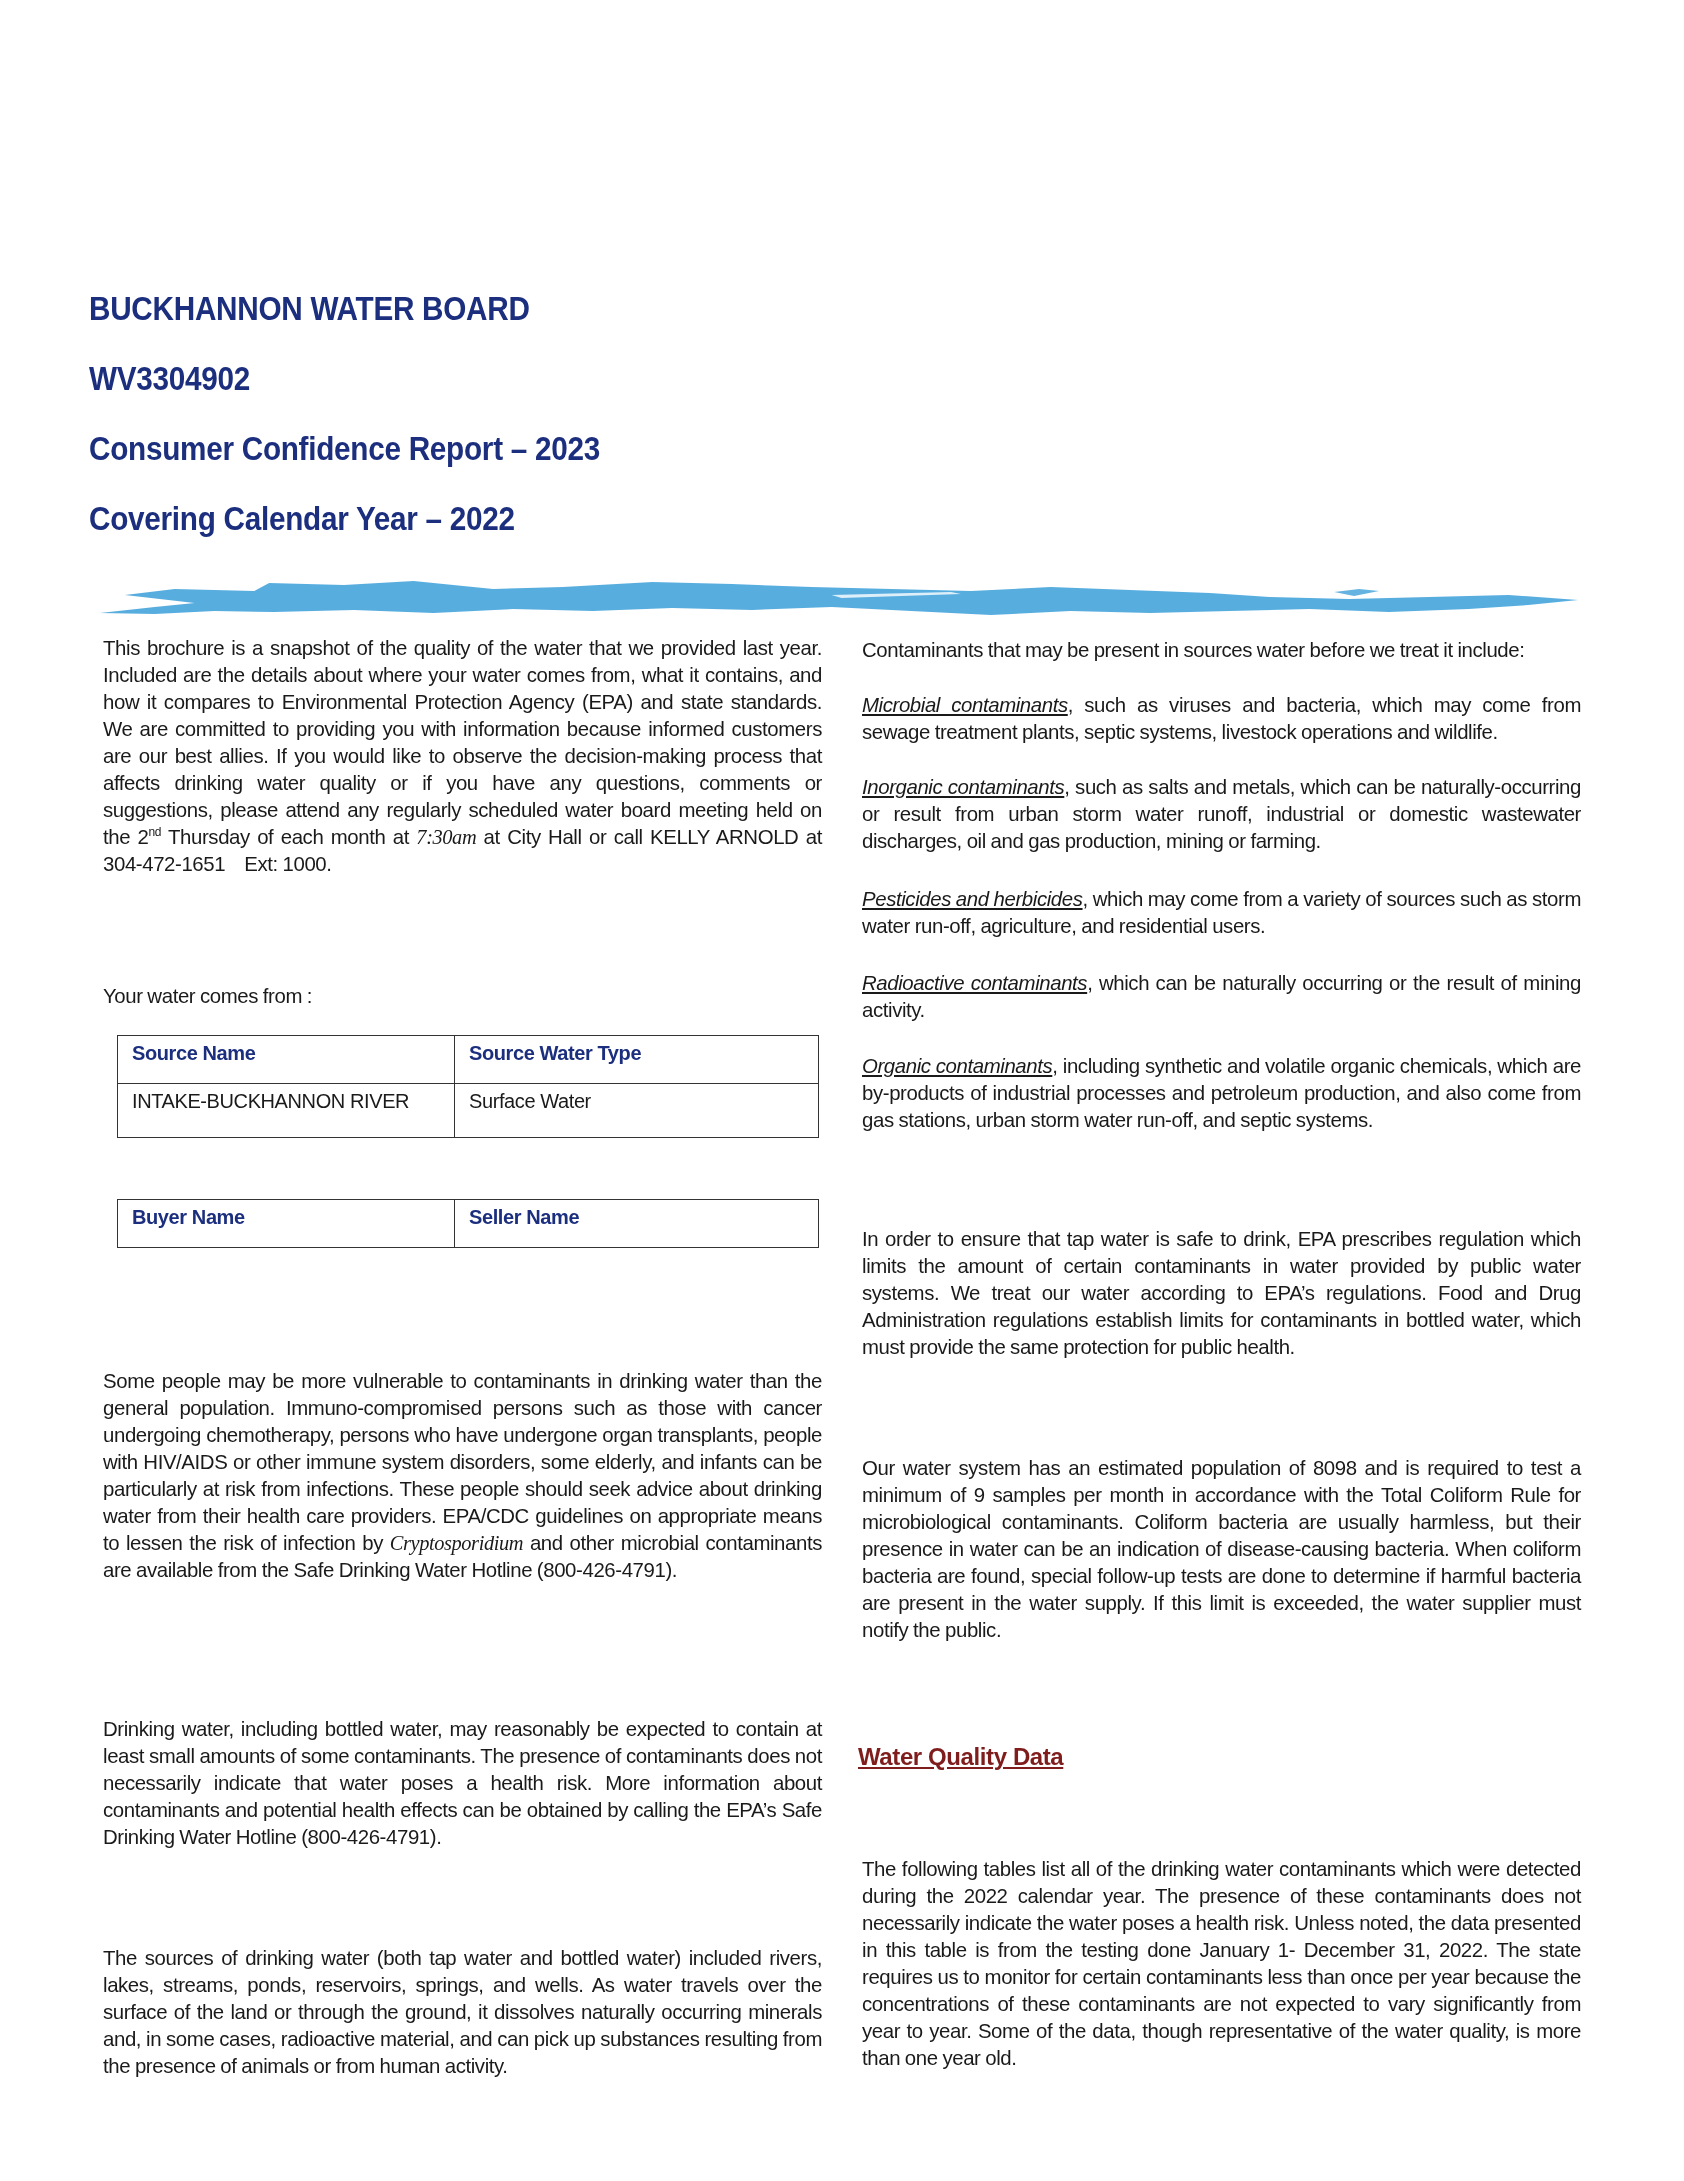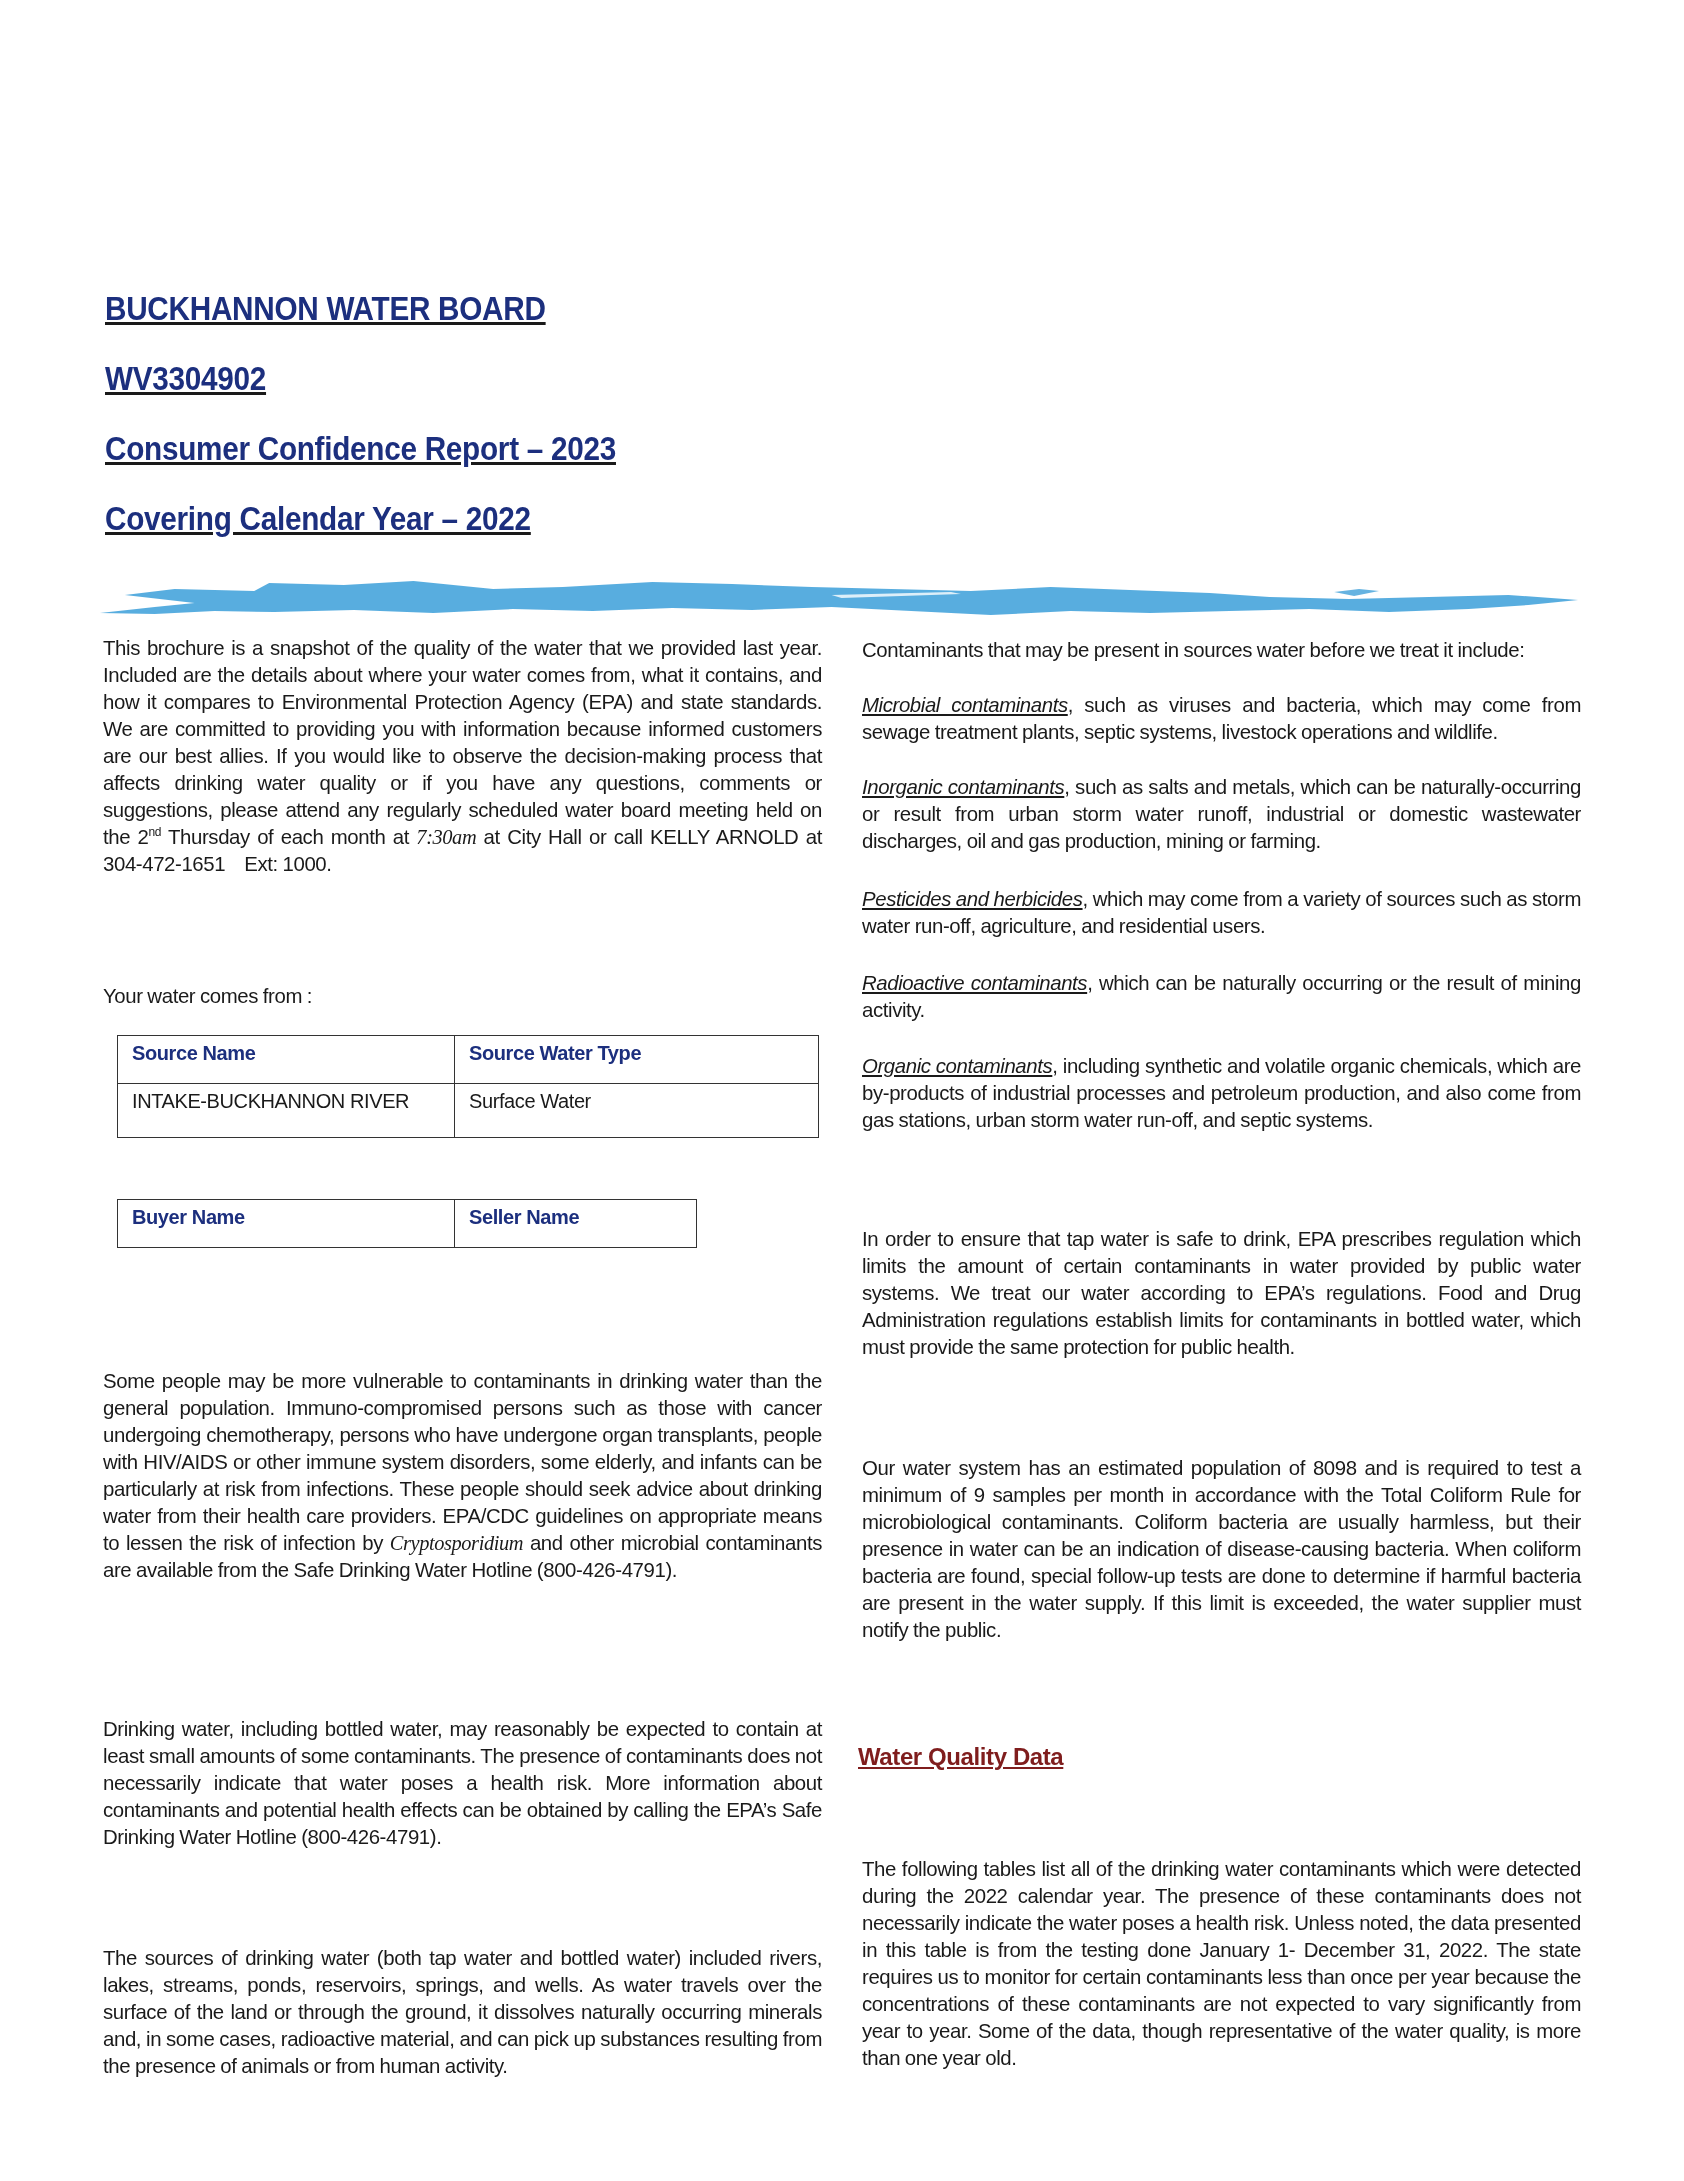--- a/index.html
+++ b/index.html
@@ -2,21 +2,21 @@
 <html><head>
 <meta charset="utf-8">
 <style>
   html, body { margin: 0; padding: 0; }
   body {
     width: 1685px; height: 2181px; background: #ffffff;
     position: relative; overflow: hidden;
     font-family: "Liberation Sans", sans-serif; color: #1a1a1a;
   }
   .page { position: absolute; left: 0; top: 0; width: 1685px; height: 2181px; }
-  .title-block { position: absolute; left: 105px; top: 289px; text-decoration: underline; }
+  .title-block { position: absolute; left: 89px; top: 289px; }
   .title-line {
     color: #1c2f7e; font-weight: bold; font-size: 33px;
     letter-spacing: -0.3px; transform: scaleX(0.9); transform-origin: left center;
     height: 70px; line-height: 40px; white-space: nowrap;
   }
   .brush { position: absolute; left: 95px; top: 567px; width: 1493px; height: 50px; }
   .col-left { left: 103px; width: 719px; }
   .col-right { left: 862px; width: 719px; }
   .para {
     position: absolute; font-size: 20.4px; line-height: 27px;
@@ -69,21 +69,21 @@
       <th style="width:337px;">Source Name</th>
       <th>Source Water Type</th>
     </tr>
     <tr>
       <td style="height:54px;">INTAKE-BUCKHANNON RIVER</td>
       <td>Surface Water</td>
     </tr>
   </tbody>
     </table>
 
-  <table class="src" style="left:117px; top:1199px; width:580px;">
+  <table class="src" style="left:117px; top:1199px; width:702px;">
     <tbody>
         <tr>
       <th style="width:337px;">Buyer Name</th>
       <th>Seller Name</th>
     </tr>
   </tbody>
     </table>
 
   <div class="para col-left" style="top:1368px;">
     <p><span>Some people may be more vulnerable to contaminants in drinking water than the general population. Immuno-compromised persons such as those with cancer undergoing chemotherapy, persons who have undergone organ transplants, people with HIV/AIDS or other immune system disorders, some elderly, and infants can be particularly at risk from infections. These people should seek advice about drinking water from their health care providers. EPA/CDC guidelines on appropriate means to lessen the risk of infection by </span><span class="it">Cryptosporidium</span><span> and other microbial contaminants are available from the Safe Drinking Water Hotline (800-426-4791).</span></p>

